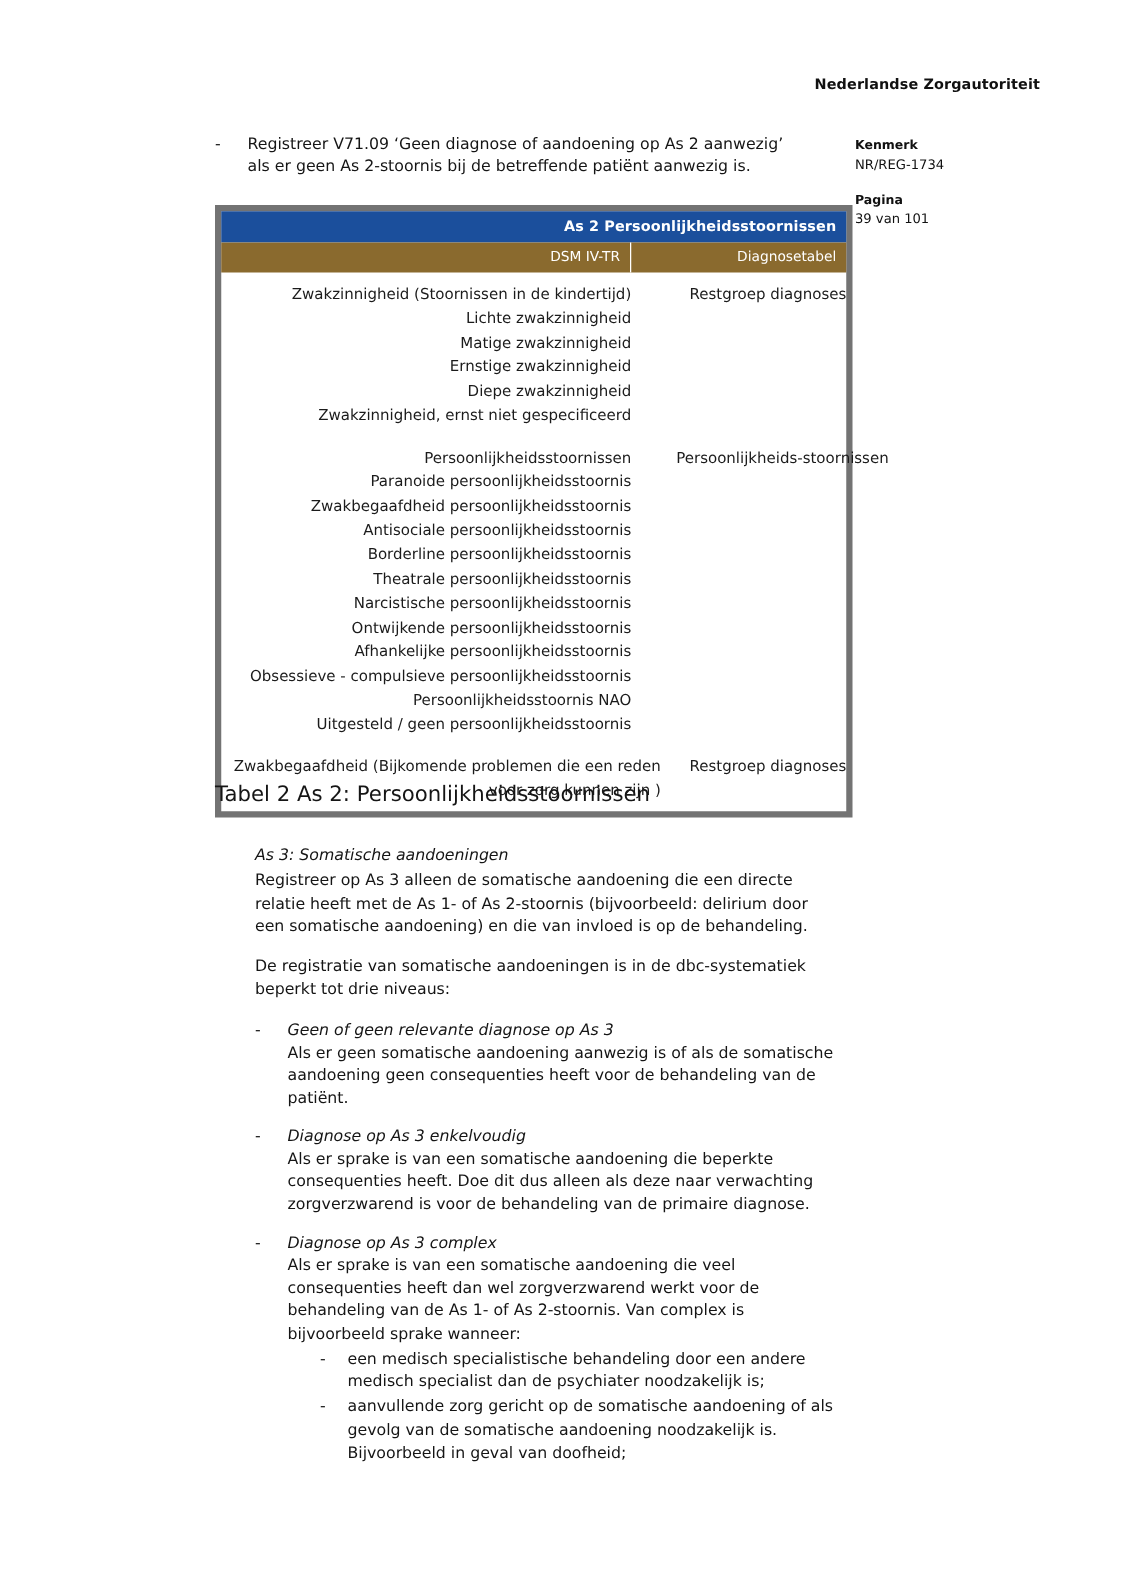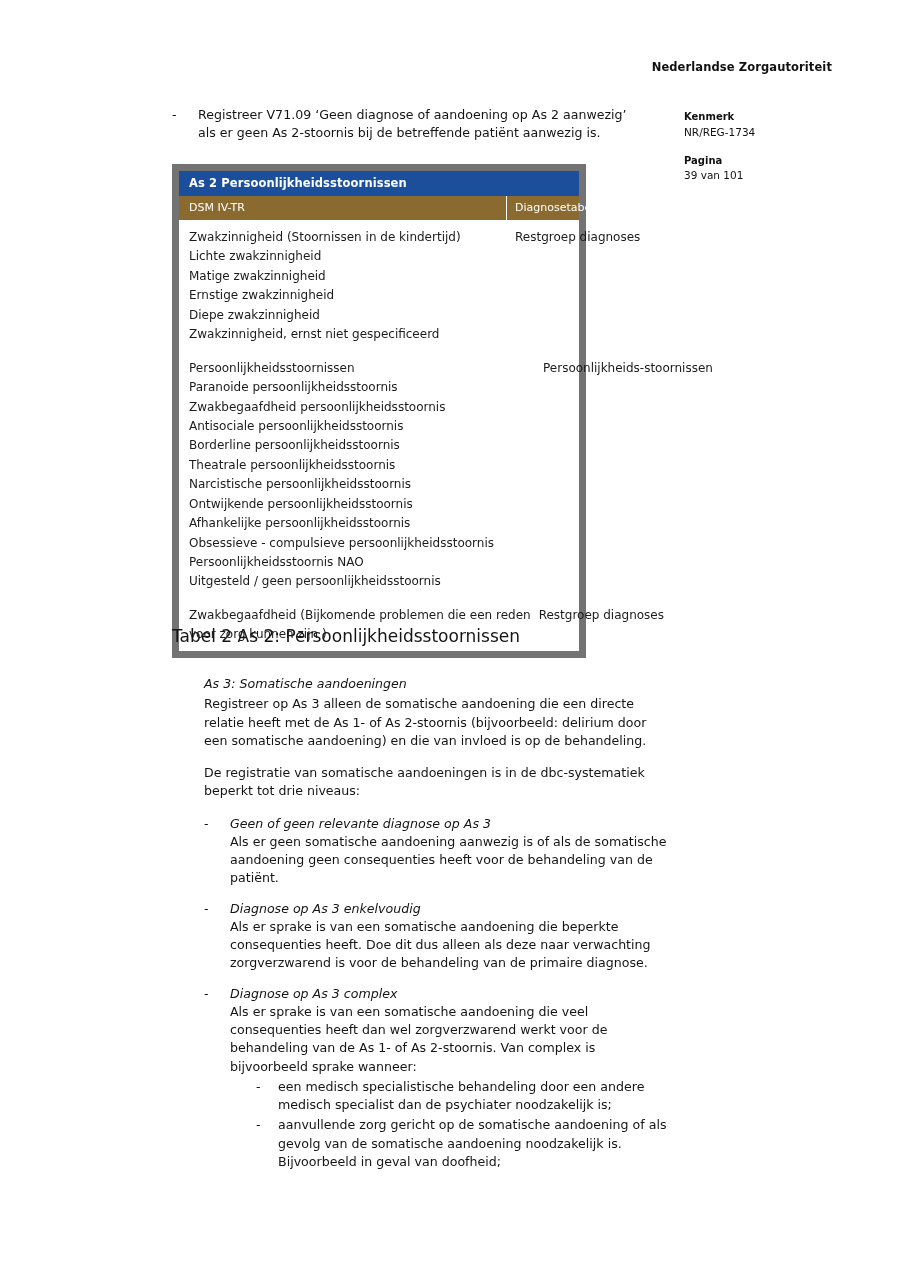--- a/index.html
+++ b/index.html
@@ -79,24 +79,25 @@
   }
   .bullet-text {
     flex: 1 1 auto;
   }
 
   
   .table-wrap {
     position: absolute;
     left: 172px;
     top: 164px;
-    width: 414px;
-    border: 7px solid #737373;
+    width: 510px;
+    border: 5px solid #737373;
     background: #ffffff;
     box-sizing: border-box;
+    text-align: right;
   }
   .table-title {
     background: #1b4f9c;
     color: #ffffff;
     font-size: 11.5px;
     font-weight: bold;
     padding: 5px 8px 6px 10px;
     letter-spacing: 0.1px;
   }
   .table-subhead {

